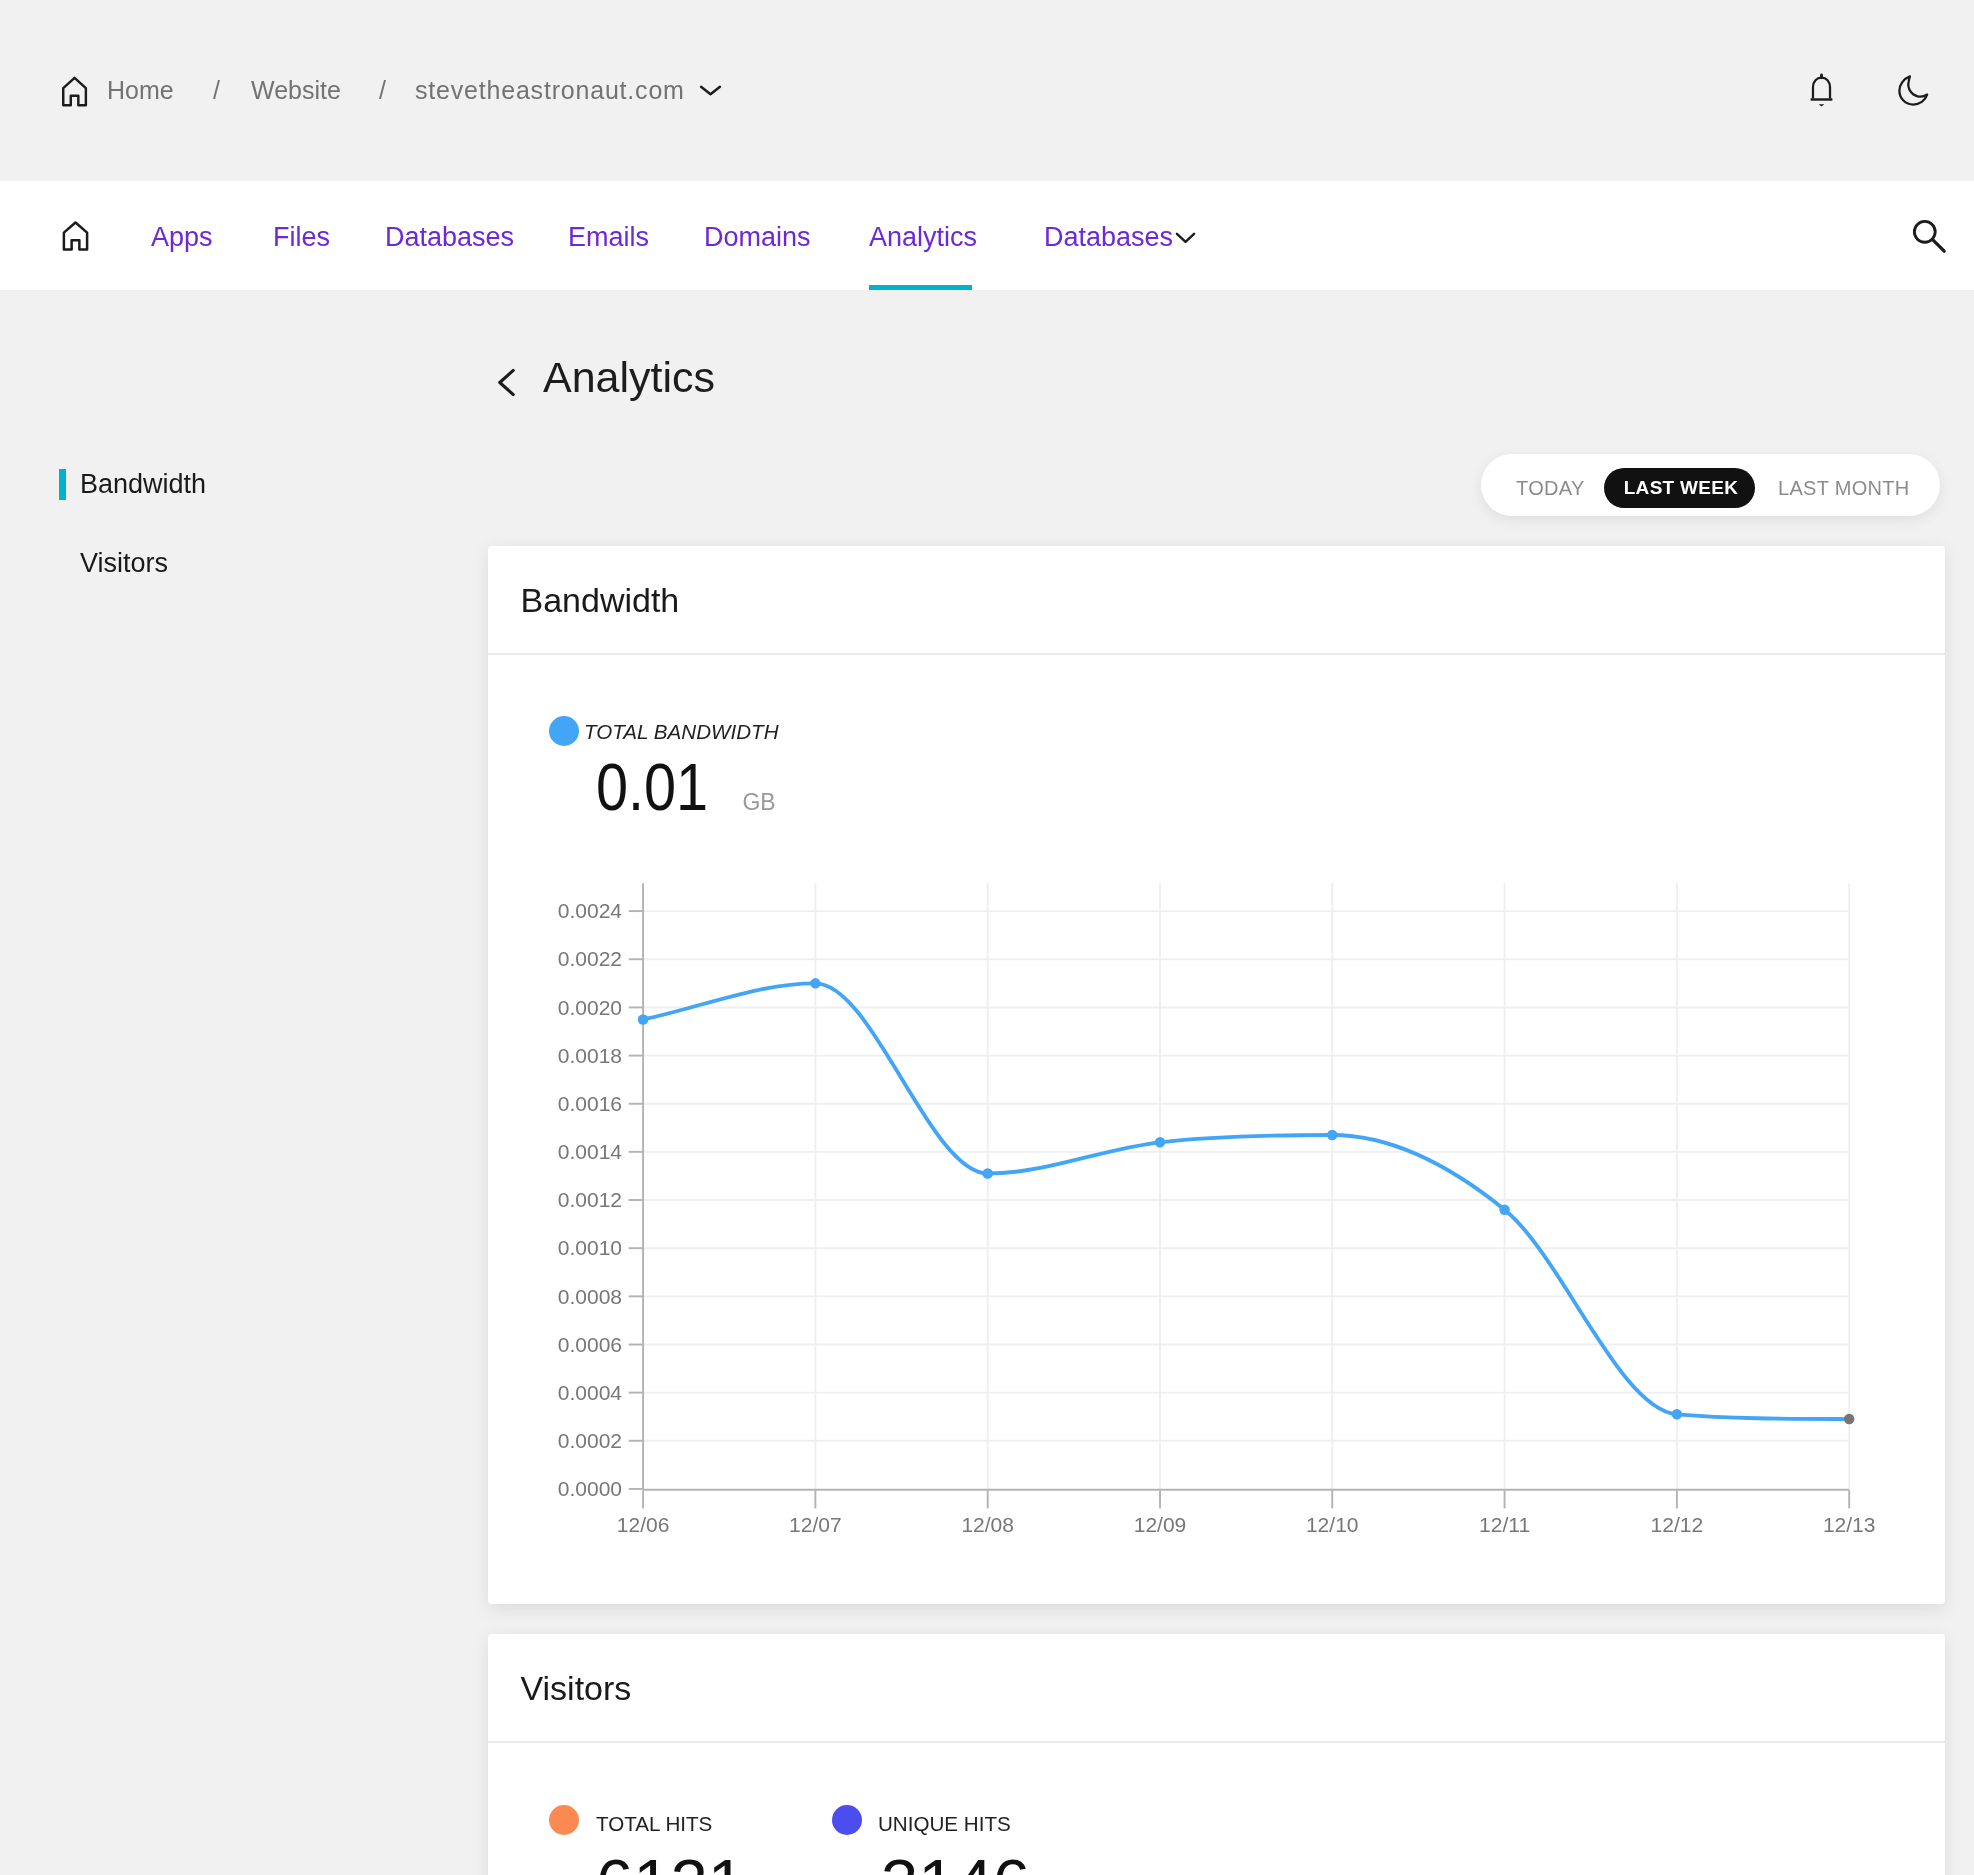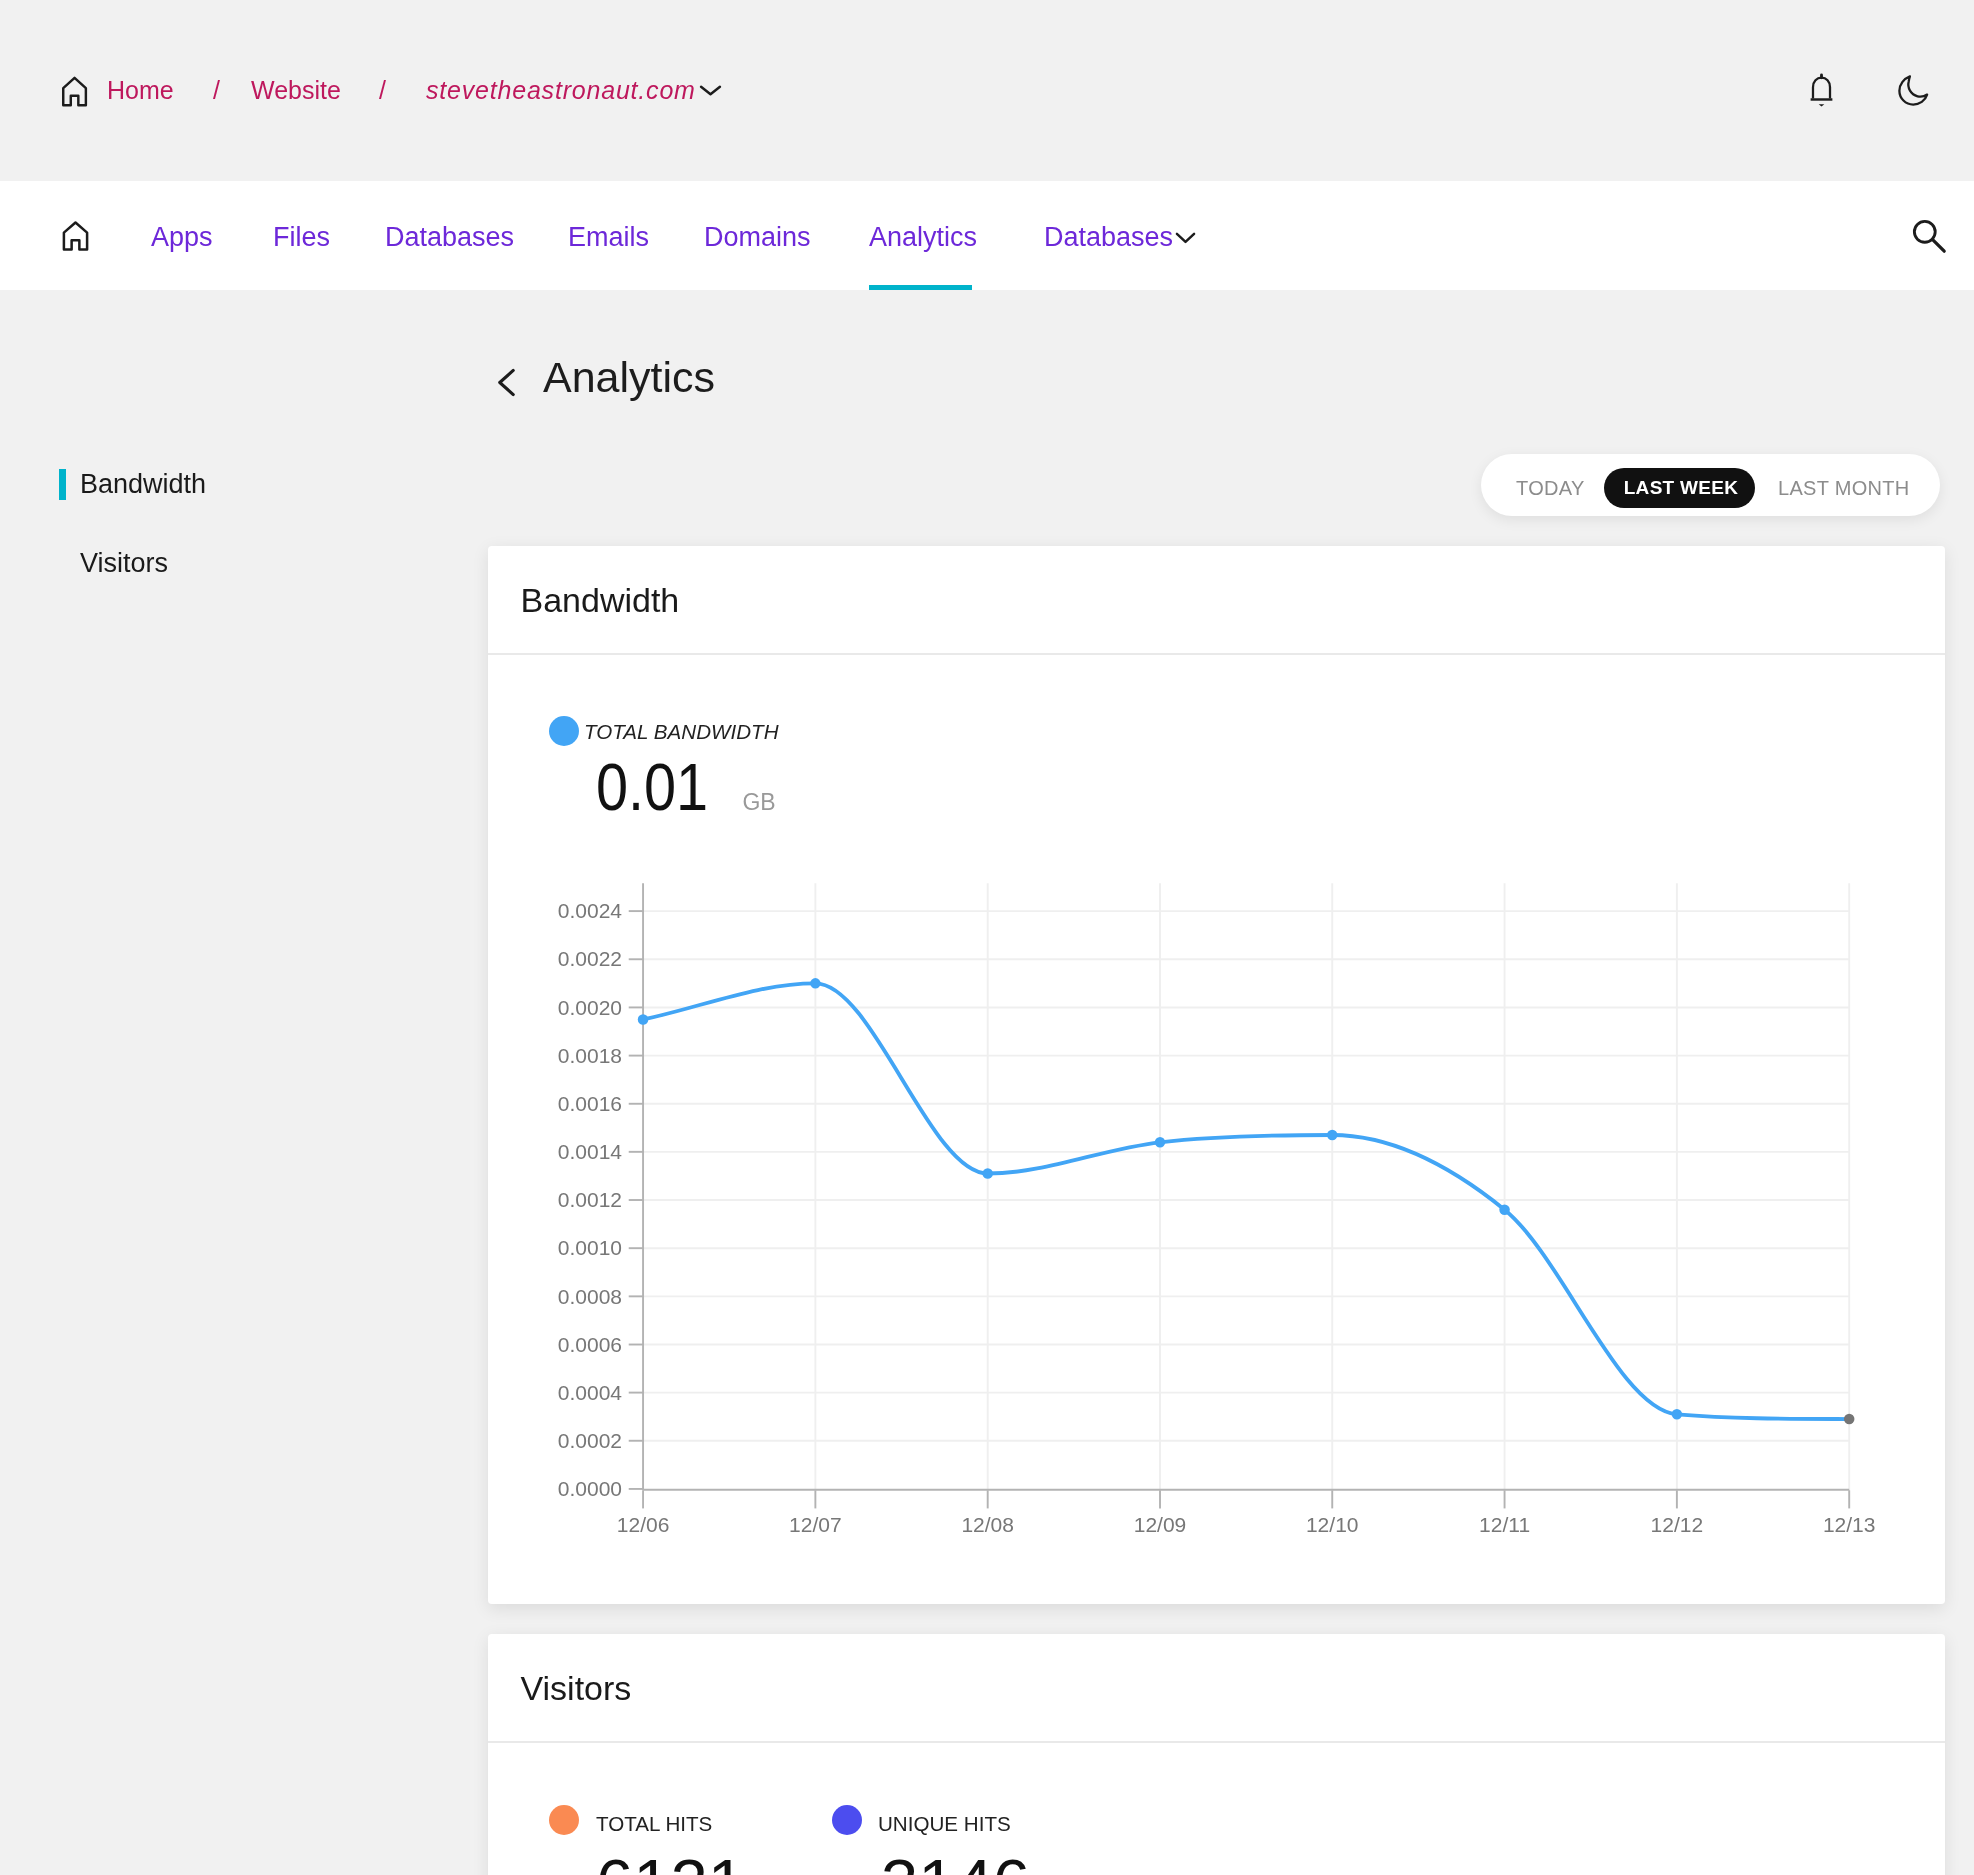--- a/index.html
+++ b/index.html
@@ -1,20 +1,20 @@
 <!DOCTYPE html>
 <html><head>
 <meta charset="utf-8">
 <style>
 * { margin:0; padding:0; box-sizing:border-box; }
 html,body { width:1975px; height:1875px; overflow:hidden; }
 body { background:#f1f1f1; font-family:"Liberation Sans", sans-serif; color:#1c1c1c; position:relative; }
 .abs { position:absolute; }
 
-.crumbtxt { font-size:25px; color:#be185d; }
+.crumbtxt { font-size:25px; color:#737373; }
 
 .nav { position:absolute; left:0; top:181px; width:1975px; height:109px; background:#ffffff; }
 .navitem { position:absolute; top:1.9px; height:109px; line-height:109px; font-size:27px; color:#6d28d9; }
 .nav-underline { position:absolute; left:869px; bottom:0; width:103px; height:4.8px; background:#00b3cb; }
 
 .pagetitle { position:absolute; left:543px; top:353px; font-size:43px; color:#1d1d1d; }
 
 .sidebar-item { position:absolute; font-size:27px; color:#1a1a1a; }
 .sidebar-bar { position:absolute; left:59px; top:469px; width:6.7px; height:31px; background:#00b3cb; }
 
@@ -35,21 +35,21 @@
 </head>
 <body>
 
 <svg class="abs" style="left:60px; top:75px;" width="31" height="33" viewBox="0 0 32 35">
   <path d="M3 14 L15 3 L27 14 L27 32 L19 32 L19 22 L11 22 L11 32 L3 32 Z" fill="none" stroke="#1c1c1c" stroke-width="2.6" stroke-linejoin="round"></path>
 </svg>
 <div class="abs crumbtxt" style="left:107px; top:76px;">Home</div>
 <div class="abs crumbtxt" style="left:213px; top:76px;">/</div>
 <div class="abs crumbtxt" style="left:251px; top:76px;">Website</div>
 <div class="abs crumbtxt" style="left:379px; top:76px;">/</div>
-<div class="abs crumbtxt" style="left:426px; top:76px; letter-spacing:0.8px;font-style:italic;">stevetheastronaut.com</div>
+<div class="abs crumbtxt" style="left:415px; top:76px; letter-spacing:0.8px;">stevetheastronaut.com</div>
 <svg class="abs" style="left:697px; top:82px;" width="27" height="17" viewBox="0 0 28 18">
   <path d="M4 5 L14 13 L24 5" fill="none" stroke="#1c1c1c" stroke-width="2.6" stroke-linecap="round" stroke-linejoin="round"></path>
 </svg>
 
 <svg class="abs" style="left:1809px; top:73px;" width="25" height="35" viewBox="0 0 26 37">
   <path d="M13 2 L13 5" stroke="#1c1c1c" stroke-width="3" stroke-linecap="round" fill="none"></path>
   <path d="M4 27 L4 15 C4 9 8 5 13 5 C18 5 22 9 22 15 L22 27" fill="none" stroke="#1c1c1c" stroke-width="2.4"></path>
   <path d="M1.5 28 L24.5 28" stroke="#1c1c1c" stroke-width="2.6" fill="none"></path>
   <path d="M10 33 L13 35.5 L16 33 Z" fill="#1c1c1c"></path>
 </svg>

